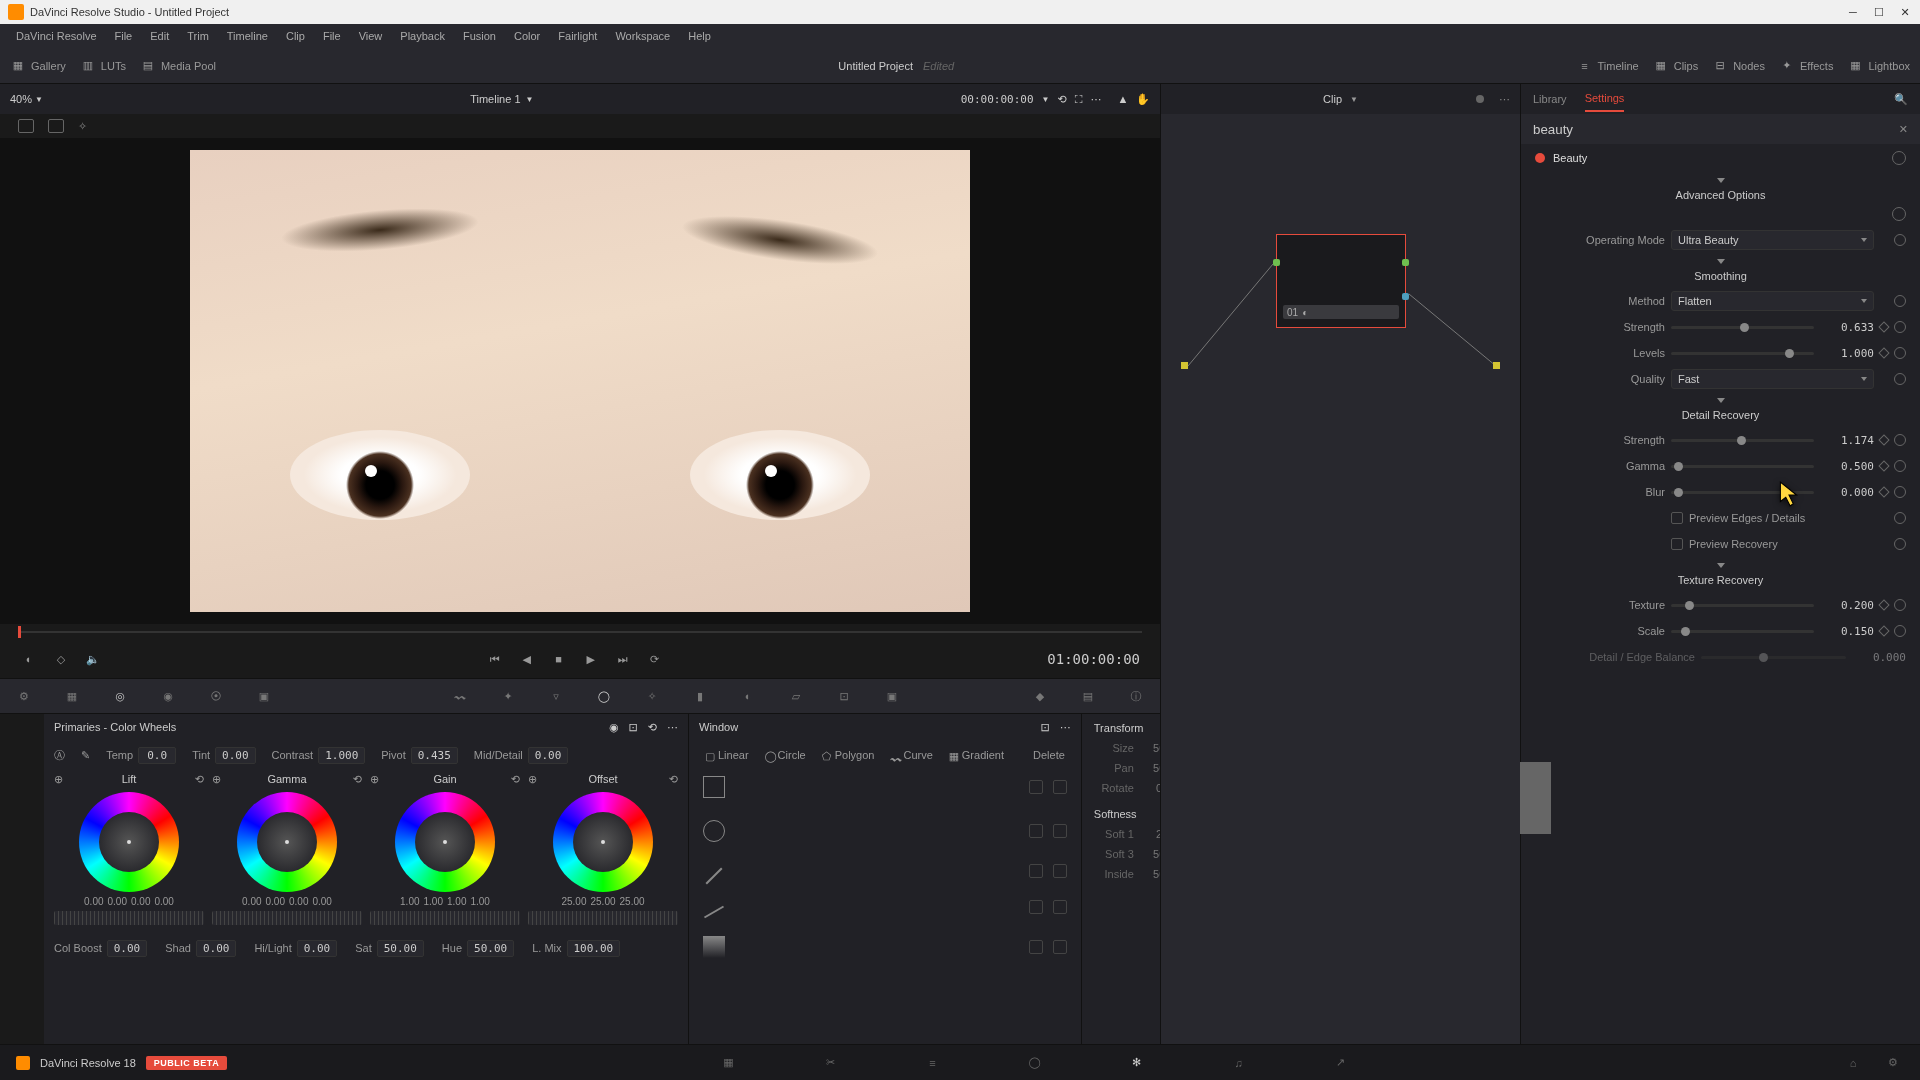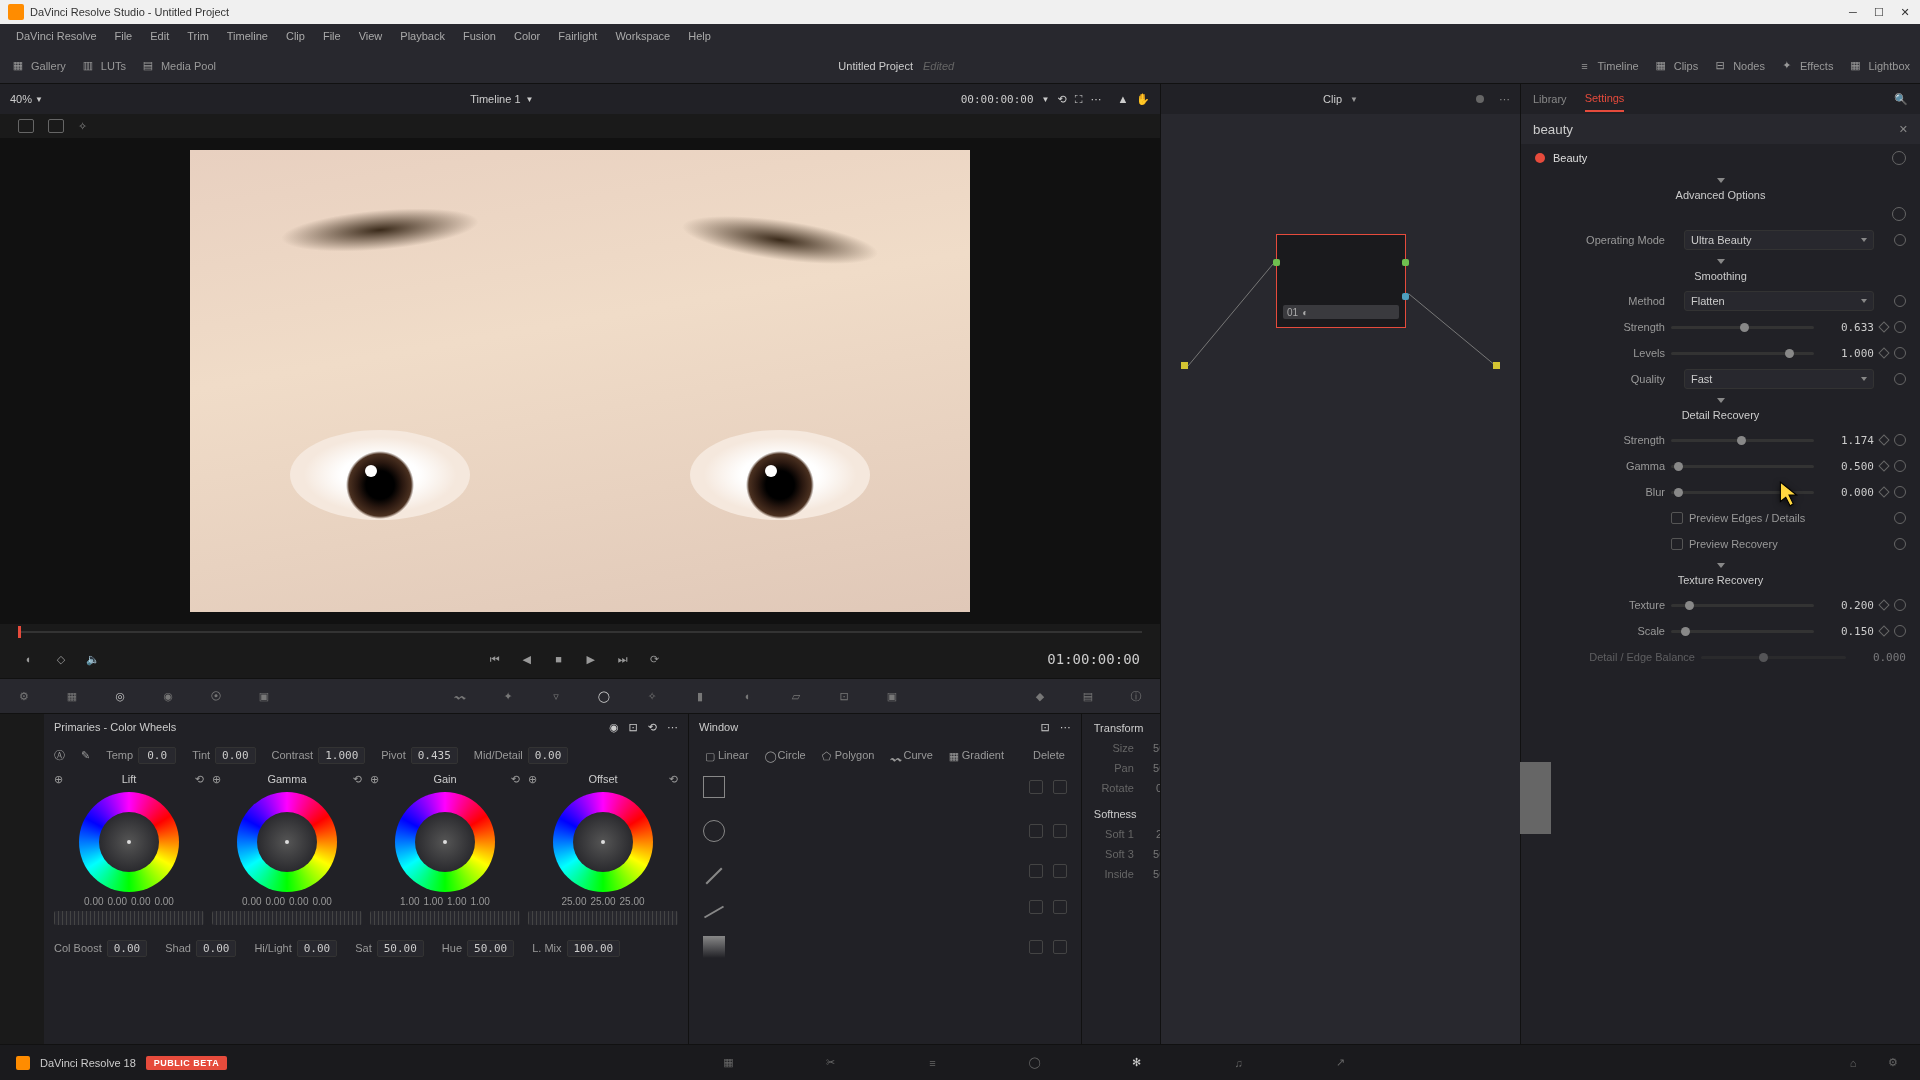--- a/index.html
+++ b/index.html
@@ -84,21 +84,21 @@
 .fx-body { flex: 1; overflow: hidden; padding: 0 4px; }
 .section-hdr { display: flex; align-items: center; padding: 6px 10px; gap: 6px; color: #ccc; cursor: pointer; flex-direction: column; }
 .section-hdr .chev { width: 0; height: 0; border-left: 4px solid transparent; border-right: 4px solid transparent; border-top: 5px solid #888; }
 .param-row { display: flex; align-items: center; height: 26px; padding: 0 10px; gap: 6px; }
 .param-label { width: 130px; text-align: right; color: #999; }
 .param-slider { flex: 1; height: 3px; background: #333; position: relative; border-radius: 2px; }
 .param-slider .thumb { position: absolute; top: -3px; width: 9px; height: 9px; background: #888; border-radius: 50%; }
 .param-value { width: 54px; text-align: right; color: #ccc; font-family: monospace; }
 .param-kf { width: 8px; height: 8px; transform: rotate(45deg); border: 1px solid #666; }
 .param-reset { width: 12px; height: 12px; border: 1px solid #666; border-radius: 50%; }
-.param-select { flex: 1; display: flex; align-items: center; justify-content: space-between; background: #28282e; border: 1px solid #333; border-radius: 3px; height: 20px; padding: 0 6px; color: #ccc; margin-left: 13px; }
+.param-select { flex: 1; display: flex; align-items: center; justify-content: space-between; background: #28282e; border: 1px solid #333; border-radius: 3px; height: 20px; padding: 0 6px; color: #ccc; }
 .param-select .chev { width: 0; height: 0; border-left: 3px solid transparent; border-right: 3px solid transparent; border-top: 4px solid #888; }
 .param-check { width: 12px; height: 12px; border: 1px solid #555; border-radius: 2px; }
 
 
 .cursor { position: absolute; width: 22px; height: 28px; z-index: 999; pointer-events: none; }
 .cursor svg { filter: drop-shadow(0 2px 3px rgba(0,0,0,0.6)); }
 
 
 .palette-icons { height: 36px; background: #28282e; border-top: 1px solid #111; border-bottom: 1px solid #111; display: flex; align-items: center; padding: 0 14px; gap: 28px; }
 .pal-ico { width: 20px; height: 20px; display: flex; align-items: center; justify-content: center; color: #777; cursor: pointer; }

